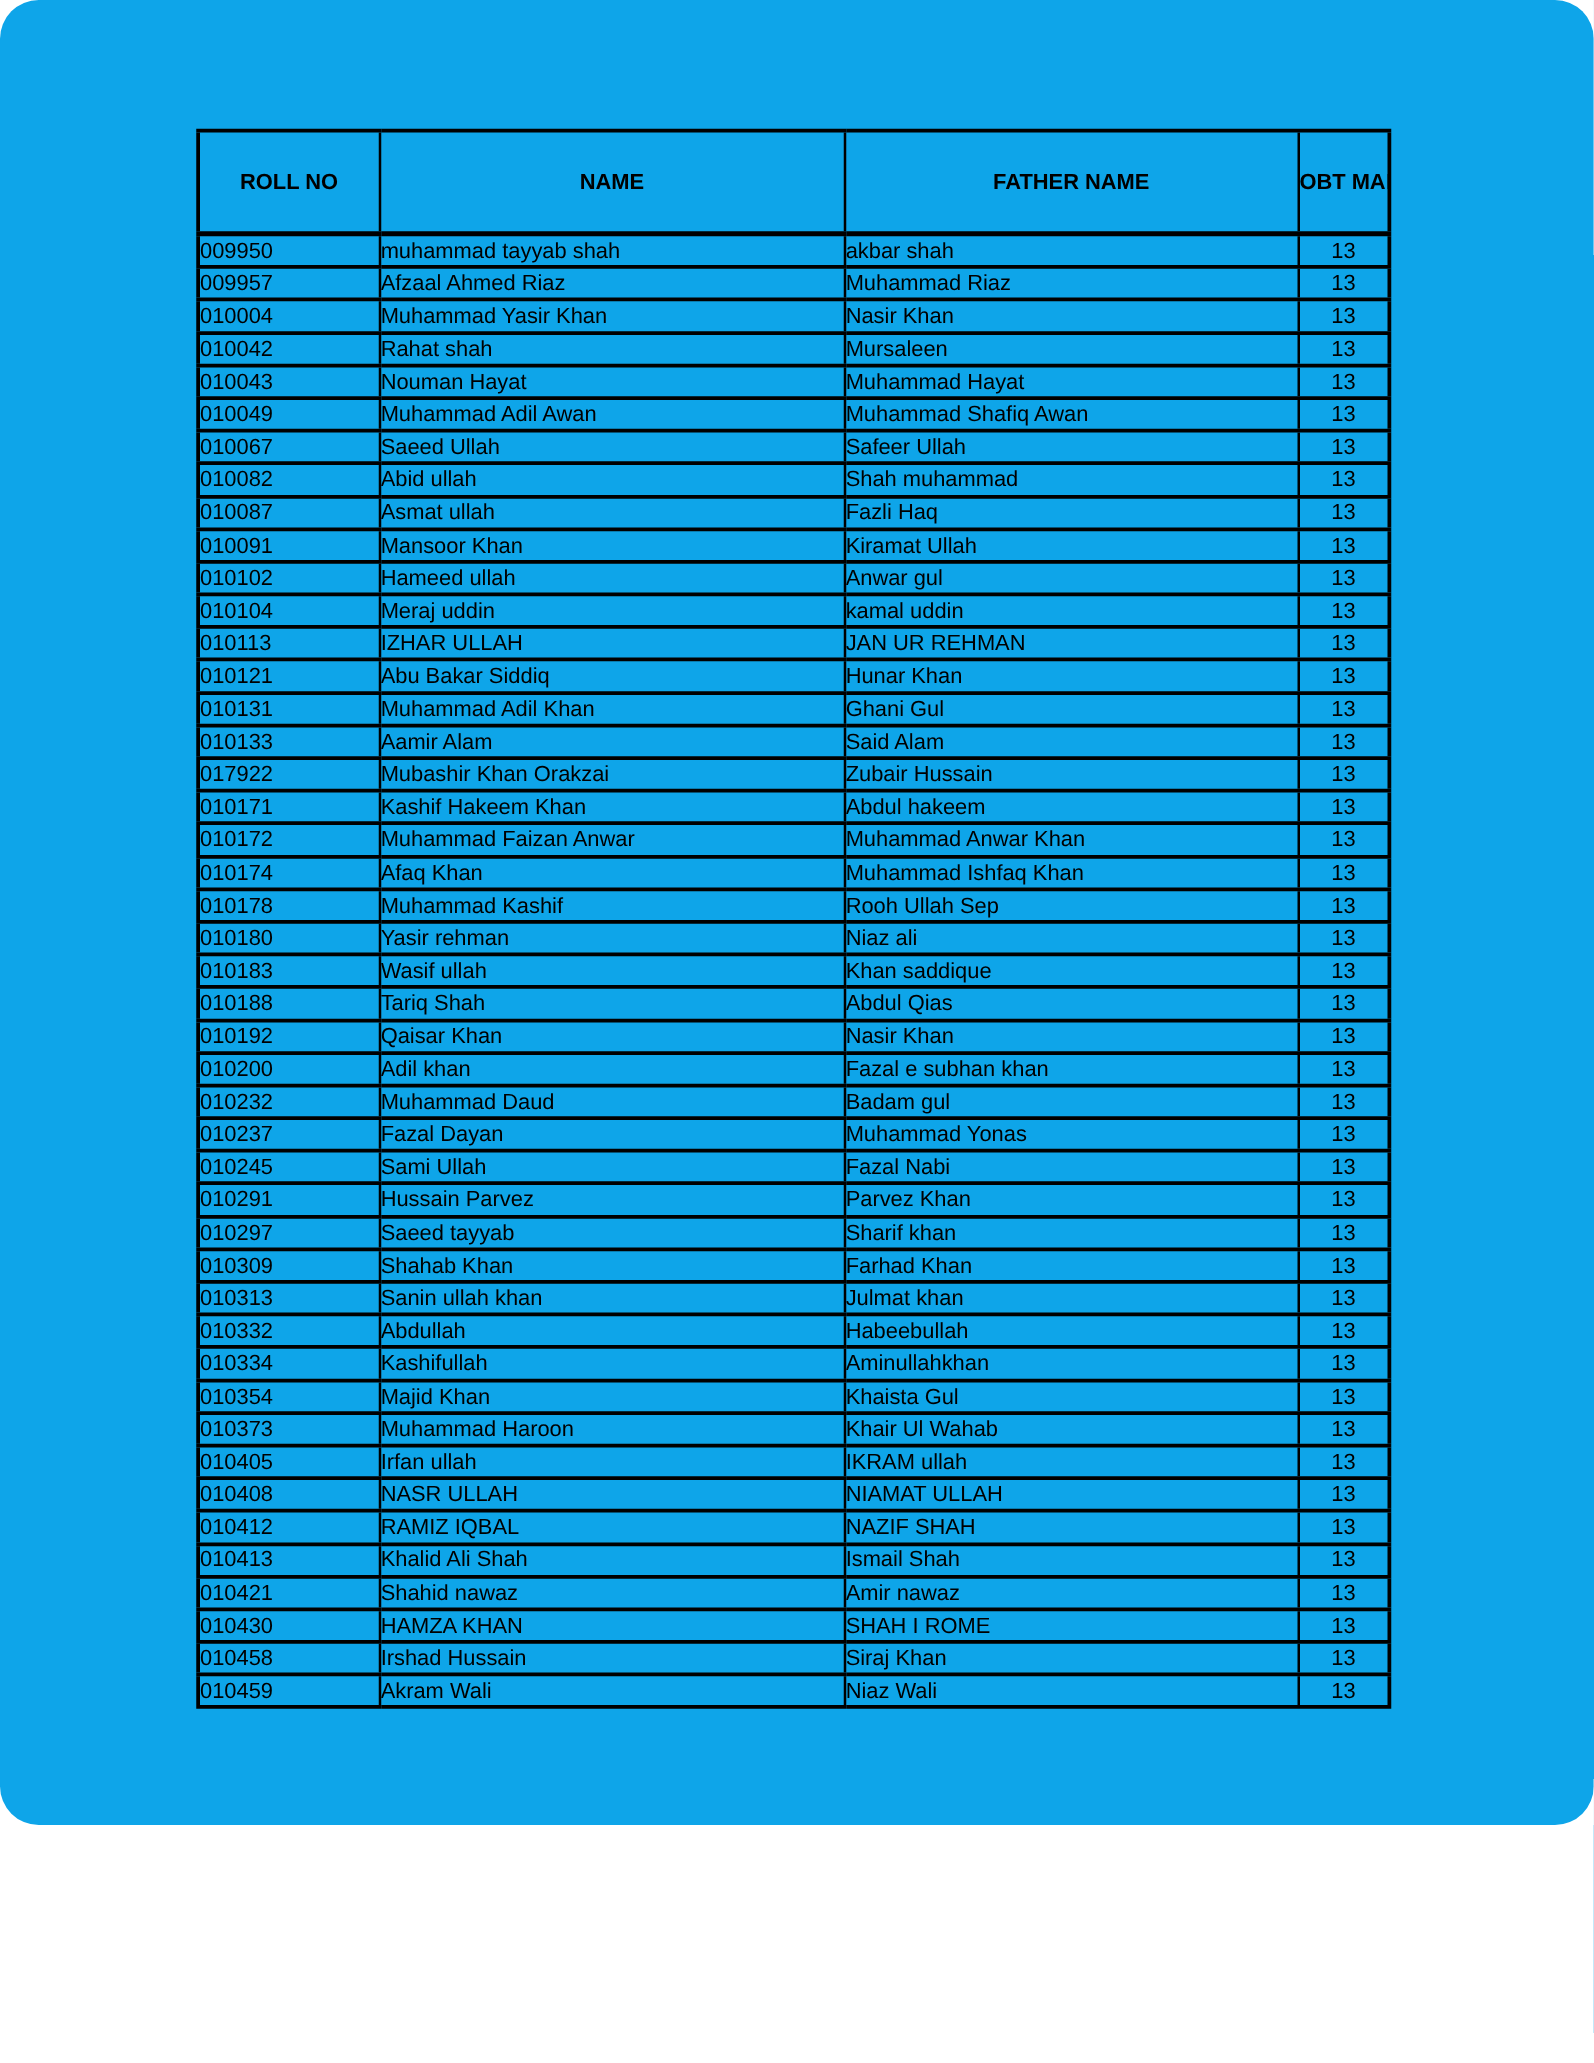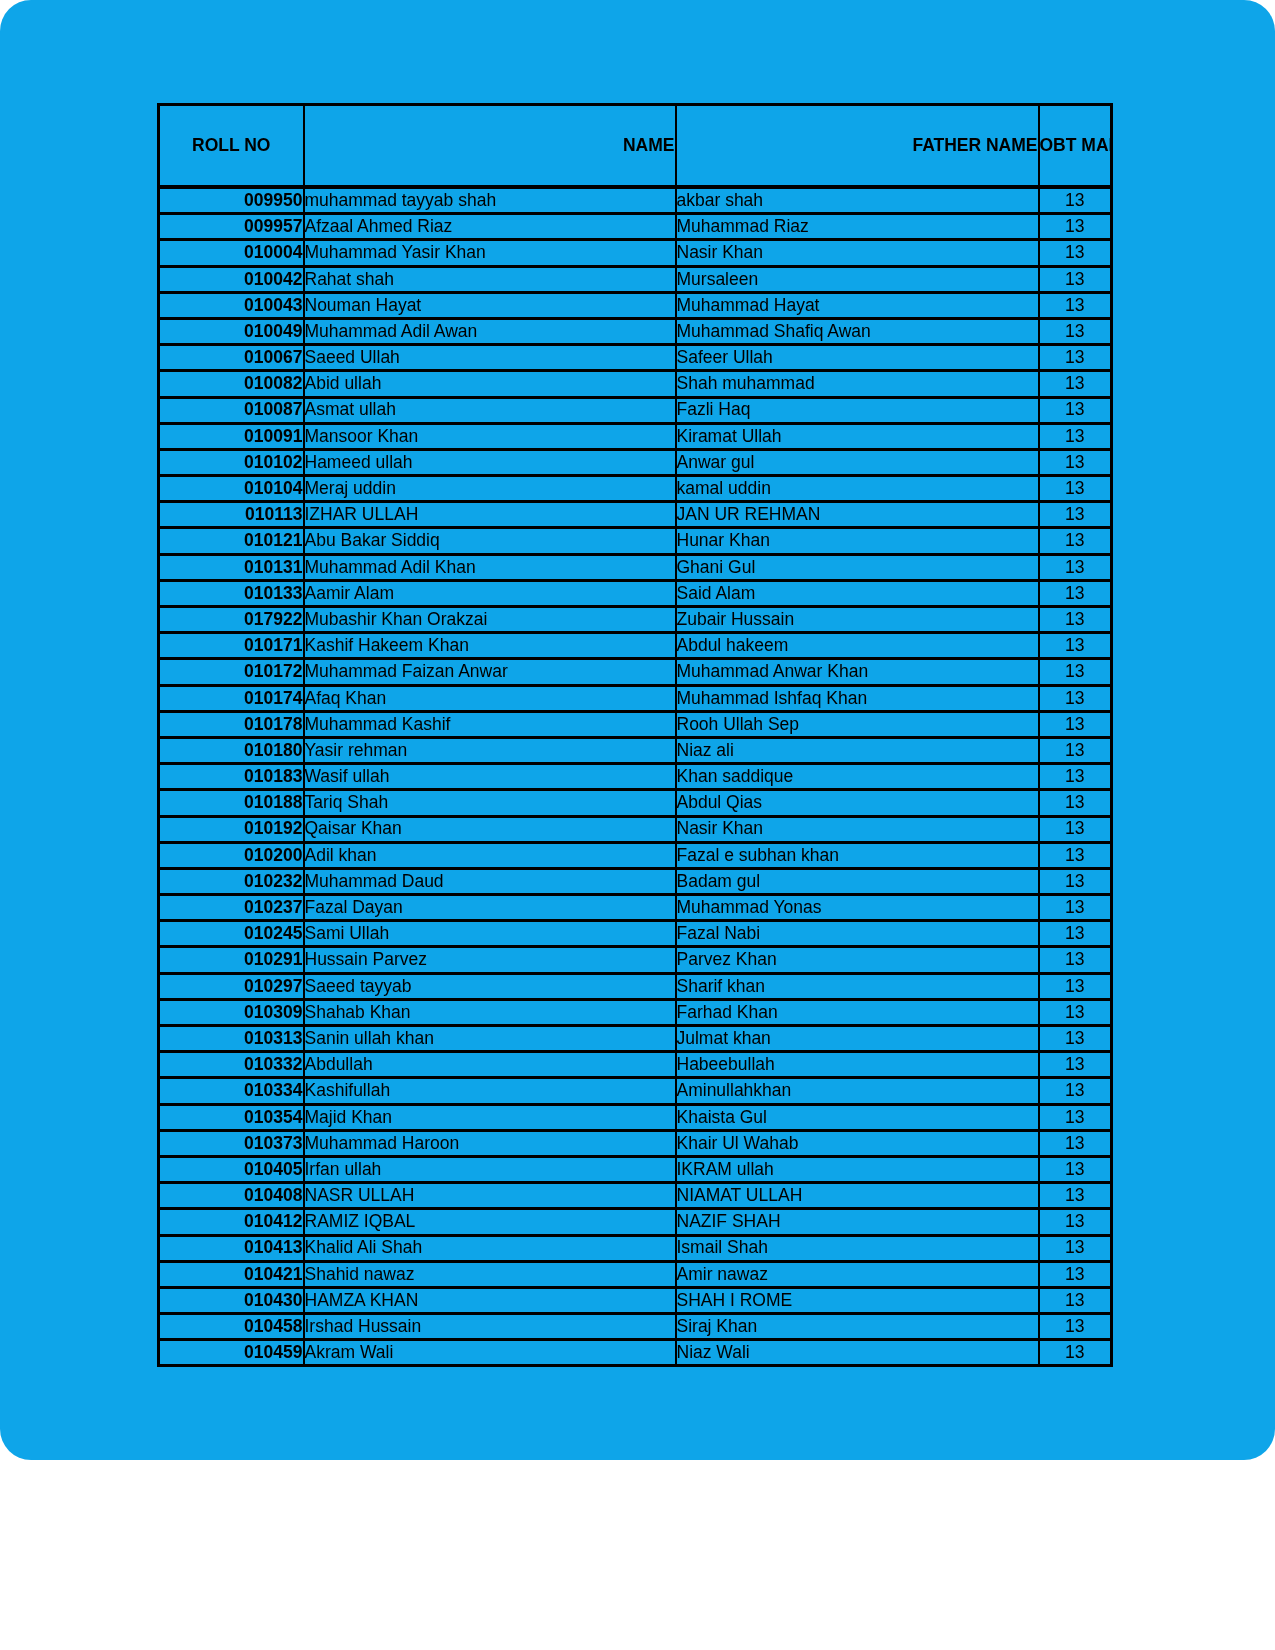--- a/index.html
+++ b/index.html
@@ -44,24 +44,24 @@
     padding: 0;
   }
   .results-table thead th {
     height: 79px;
     font-weight: bold;
     border-bottom-width: 4px;
   }
   .results-table tbody td { height: 23.2px; }
 
   .th-roll  { text-align: center; }
-  .th-name, .th-father { text-align: right; padding-left: 5px; }
+  .th-name, .th-father { text-align: center; padding-left: 5px; }
   .th-marks { text-align: center; white-space: normal; line-height: 1.35; }
 
-  .cell-roll   { text-align: right; font-weight: bold; font-size: 17px; }
+  .cell-roll   { text-align: left; font-weight: normal; font-size: 17px; }
   .cell-name, .cell-father { text-align: left; padding-left: 6px; }
   .cell-marks  { text-align: center; }
 
   .footer {
     position: absolute;
     left: 157px;
     top: 1556px;
     width: 953px;
     height: 24px;
     font-size: 18px;

